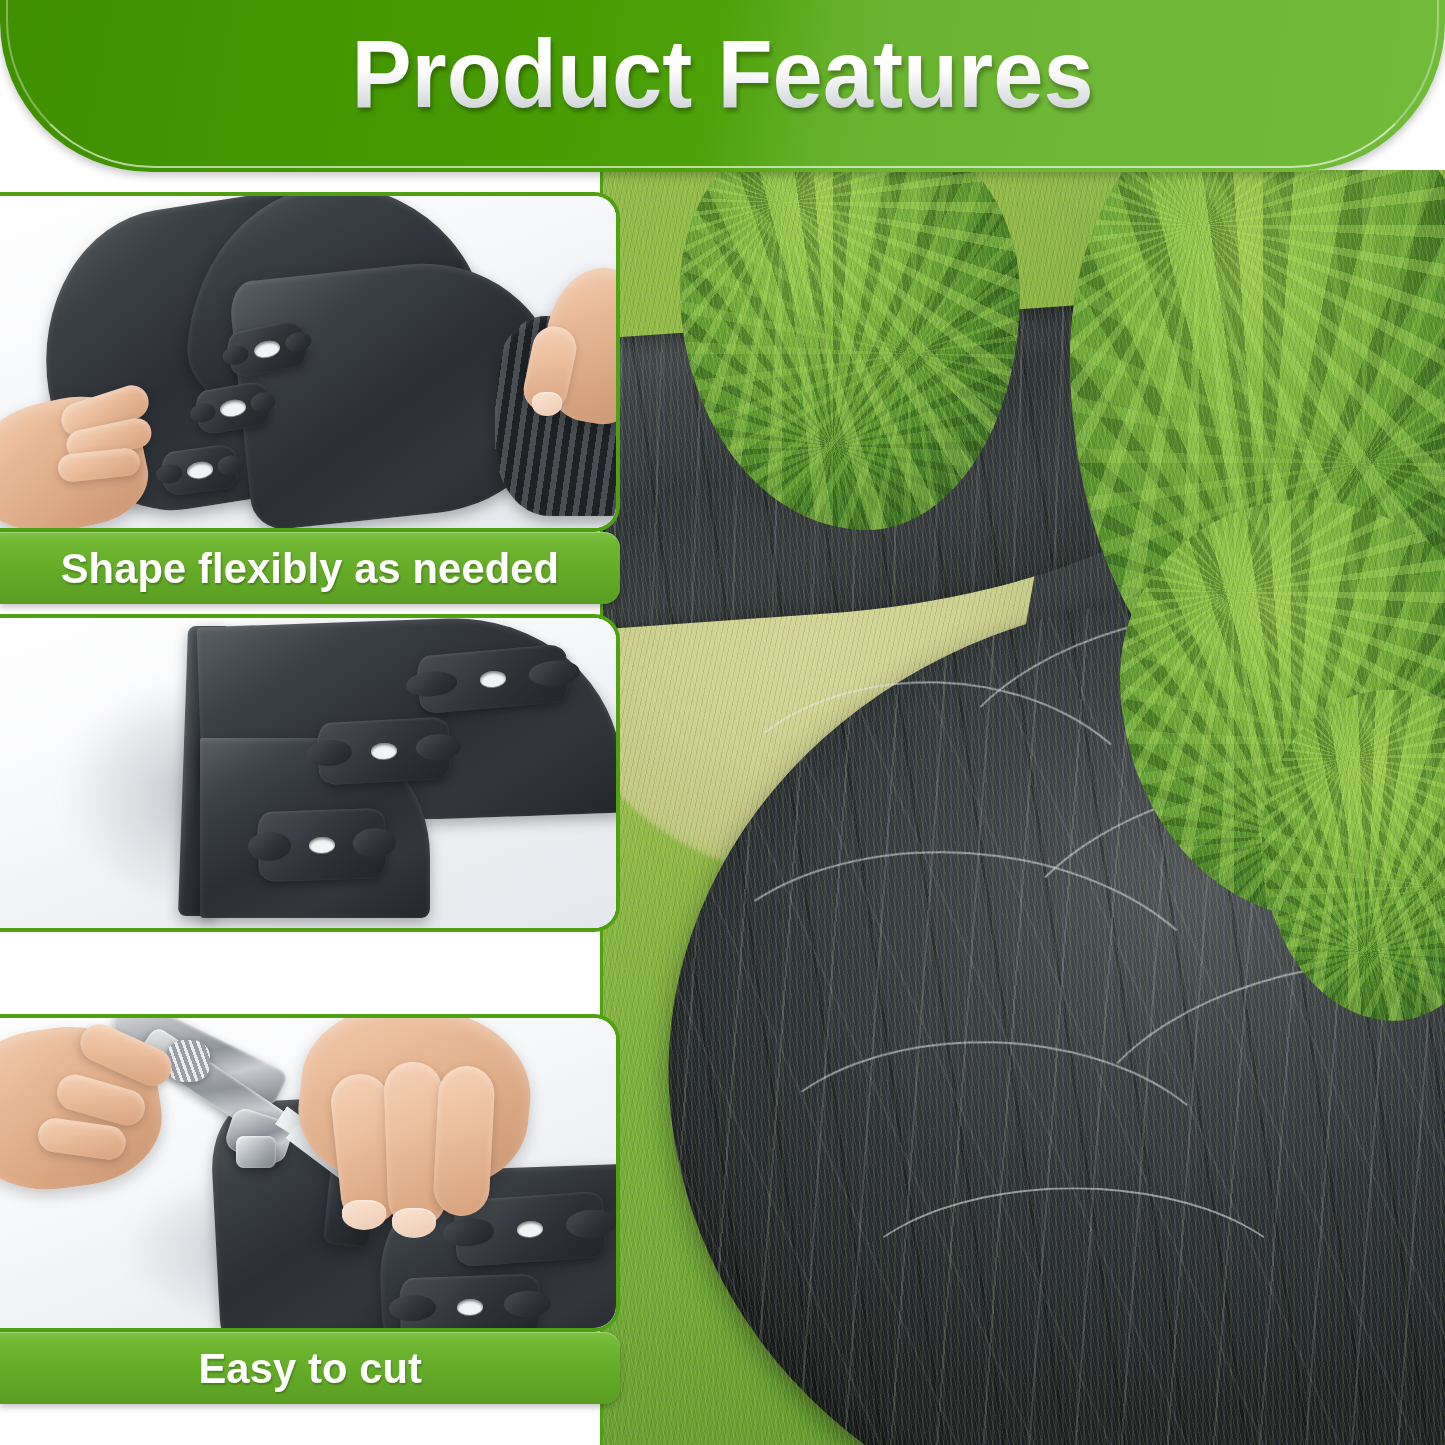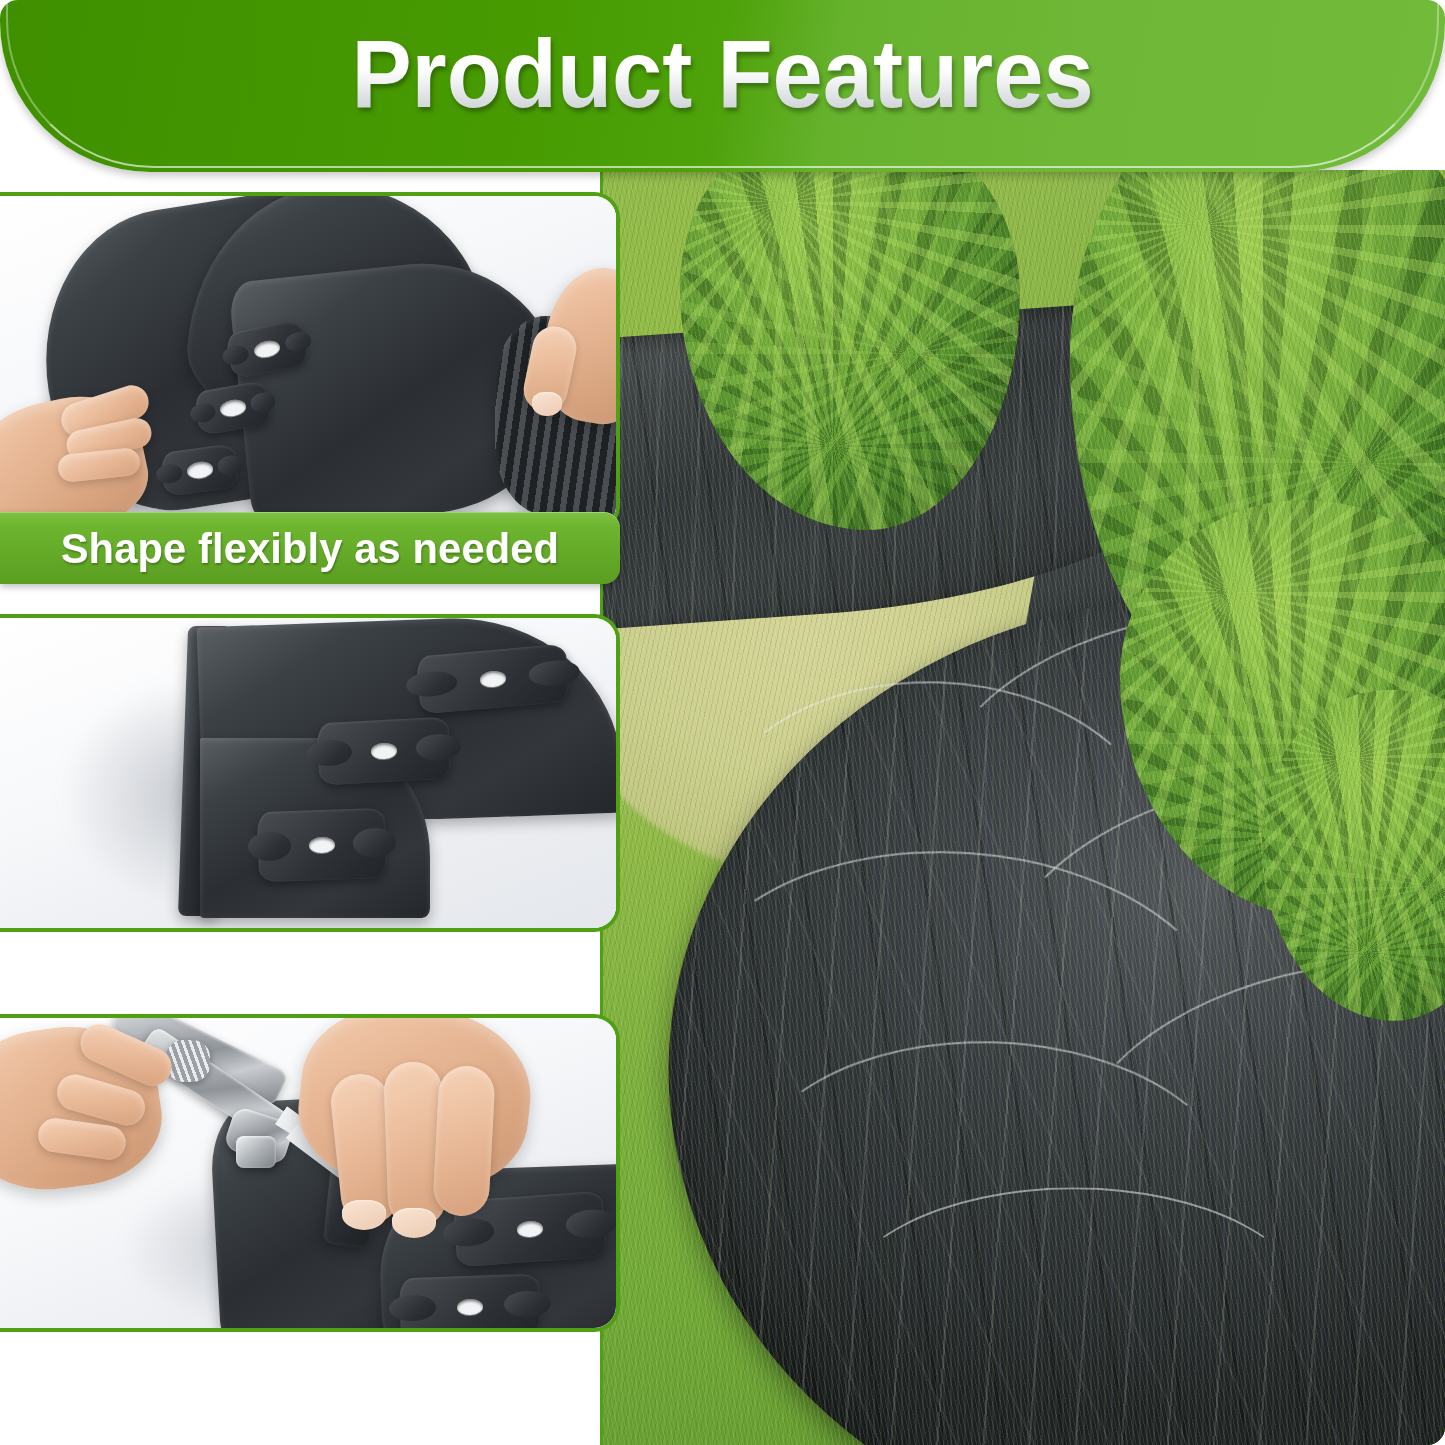--- a/index.html
+++ b/index.html
@@ -8,21 +8,20 @@
     background:#ffffff;
     font-family:"Liberation Sans", sans-serif;
     overflow:hidden;
   }
 
   #stage {
     position:relative;
     width:1445px; height:1445px;
     background:#ffffff;
     overflow:hidden;
-    border-radius:18px;
   }
 
   
   .hero-photo {
     position:absolute;
     left:600px; top:170px;
     width:845px; height:1275px;
     overflow:hidden;
     background:#7aa83c;
   }
@@ -397,21 +396,21 @@
       <div class="finger" style="left:60px;  top:198px; width:90px; height:34px; border-radius:20px; transform:rotate(-18deg);"></div>
       <div class="finger" style="left:66px;  top:228px; width:86px; height:30px; border-radius:18px; transform:rotate(-12deg);"></div>
       <div class="finger" style="left:58px;  top:255px; width:82px; height:28px; border-radius:16px; transform:rotate(-6deg);"></div>
 
       <div class="hand" style="left:545px; top:72px; width:110px; height:155px; border-radius:46% 50% 40% 44%; transform:rotate(10deg);"></div>
       <div class="finger" style="left:528px; top:130px; width:44px; height:86px; border-radius:22px; transform:rotate(12deg);"></div>
       <div class="nail" style="left:532px; top:196px; width:30px; height:24px;"></div>
     </div>
   </div>
 
-  <div class="label-bar" style="top:512px;">
+  <div class="label-bar" style="top:532px;">
     <span class="label-text">Shape flexibly as needed</span>
   </div>
 
   <div class="panel" style="top:614px; height:318px;">
     <div class="panel-photo">
       <div class="studio-bg"></div>
       <div class="soft-shadow" style="left:60px;  top:60px;  width:280px; height:230px;"></div>
       <div class="soft-shadow" style="left:330px; top:40px;  width:300px; height:140px;"></div>
 
       <div class="plastic" style="left:183px; top:8px; width:40px; height:290px;
@@ -474,14 +473,17 @@
 
       <div class="hand" style="left:300px; top:-10px; width:230px; height:180px; border-radius:44% 46% 42% 40%; transform:rotate(6deg);"></div>
       <div class="finger" style="left:336px; top:56px;  width:58px; height:150px; border-radius:28px; transform:rotate(-6deg);"></div>
       <div class="finger" style="left:386px; top:44px;  width:58px; height:165px; border-radius:28px; transform:rotate(-2deg);"></div>
       <div class="finger" style="left:436px; top:48px;  width:56px; height:150px; border-radius:28px; transform:rotate(3deg);"></div>
       <div class="nail" style="left:342px; top:182px; width:44px; height:30px;"></div>
       <div class="nail" style="left:392px; top:190px; width:44px; height:30px;"></div>
     </div>
   </div>
 
+  <div class="label-bar" style="top:1332px;">
+    <span class="label-text">Easy to cut</span>
+  </div>
 
 </div>
 
 </body></html>

